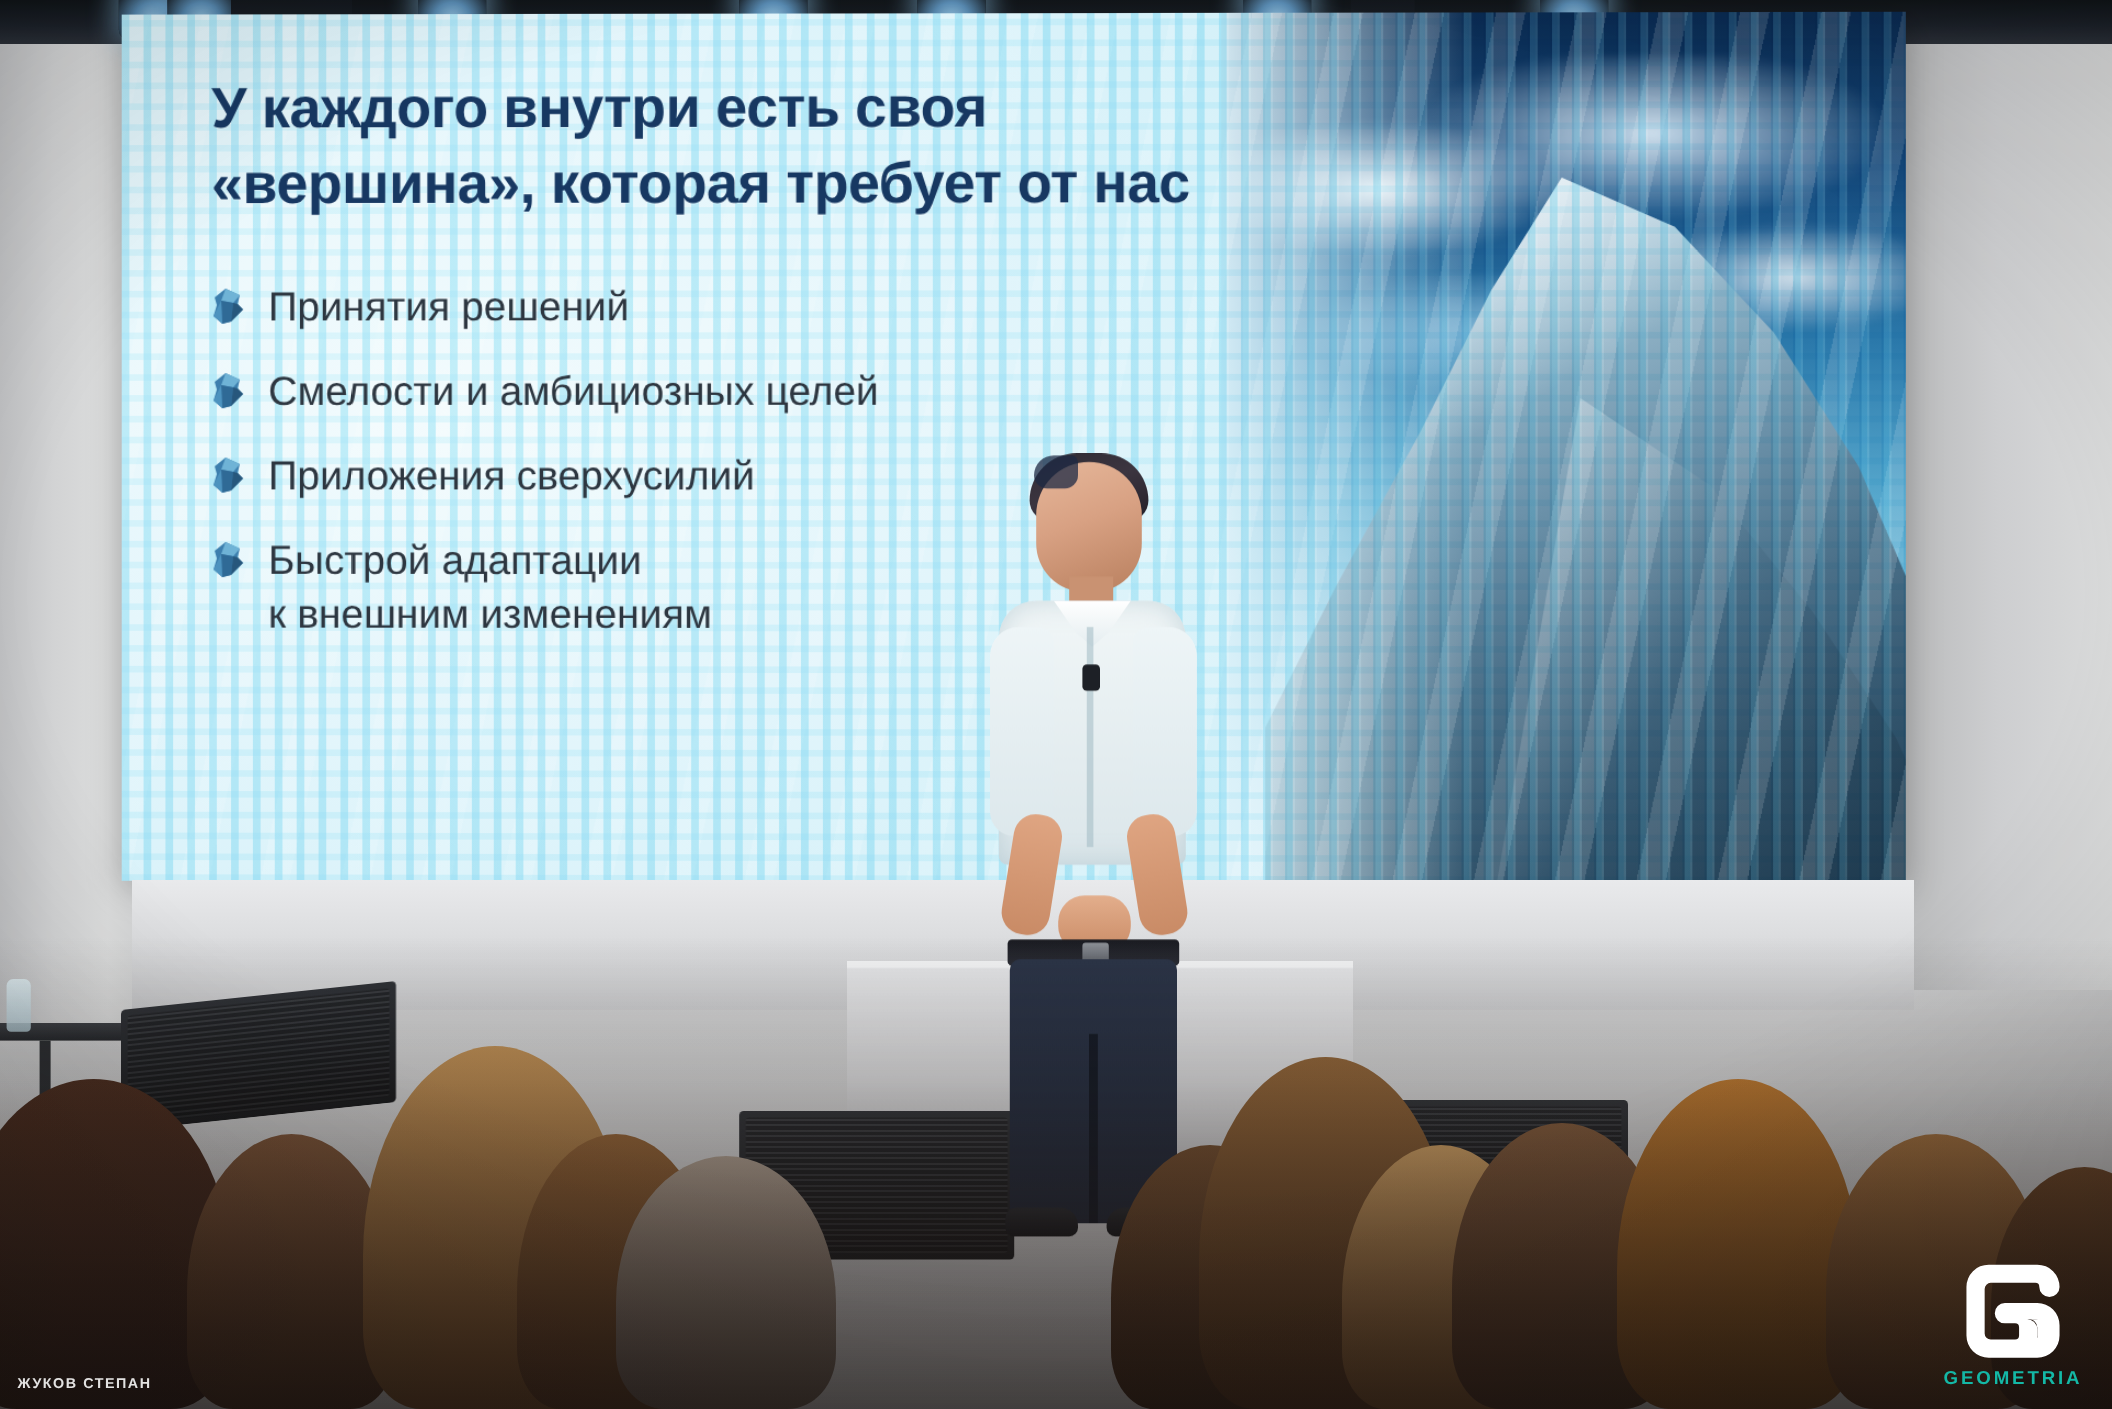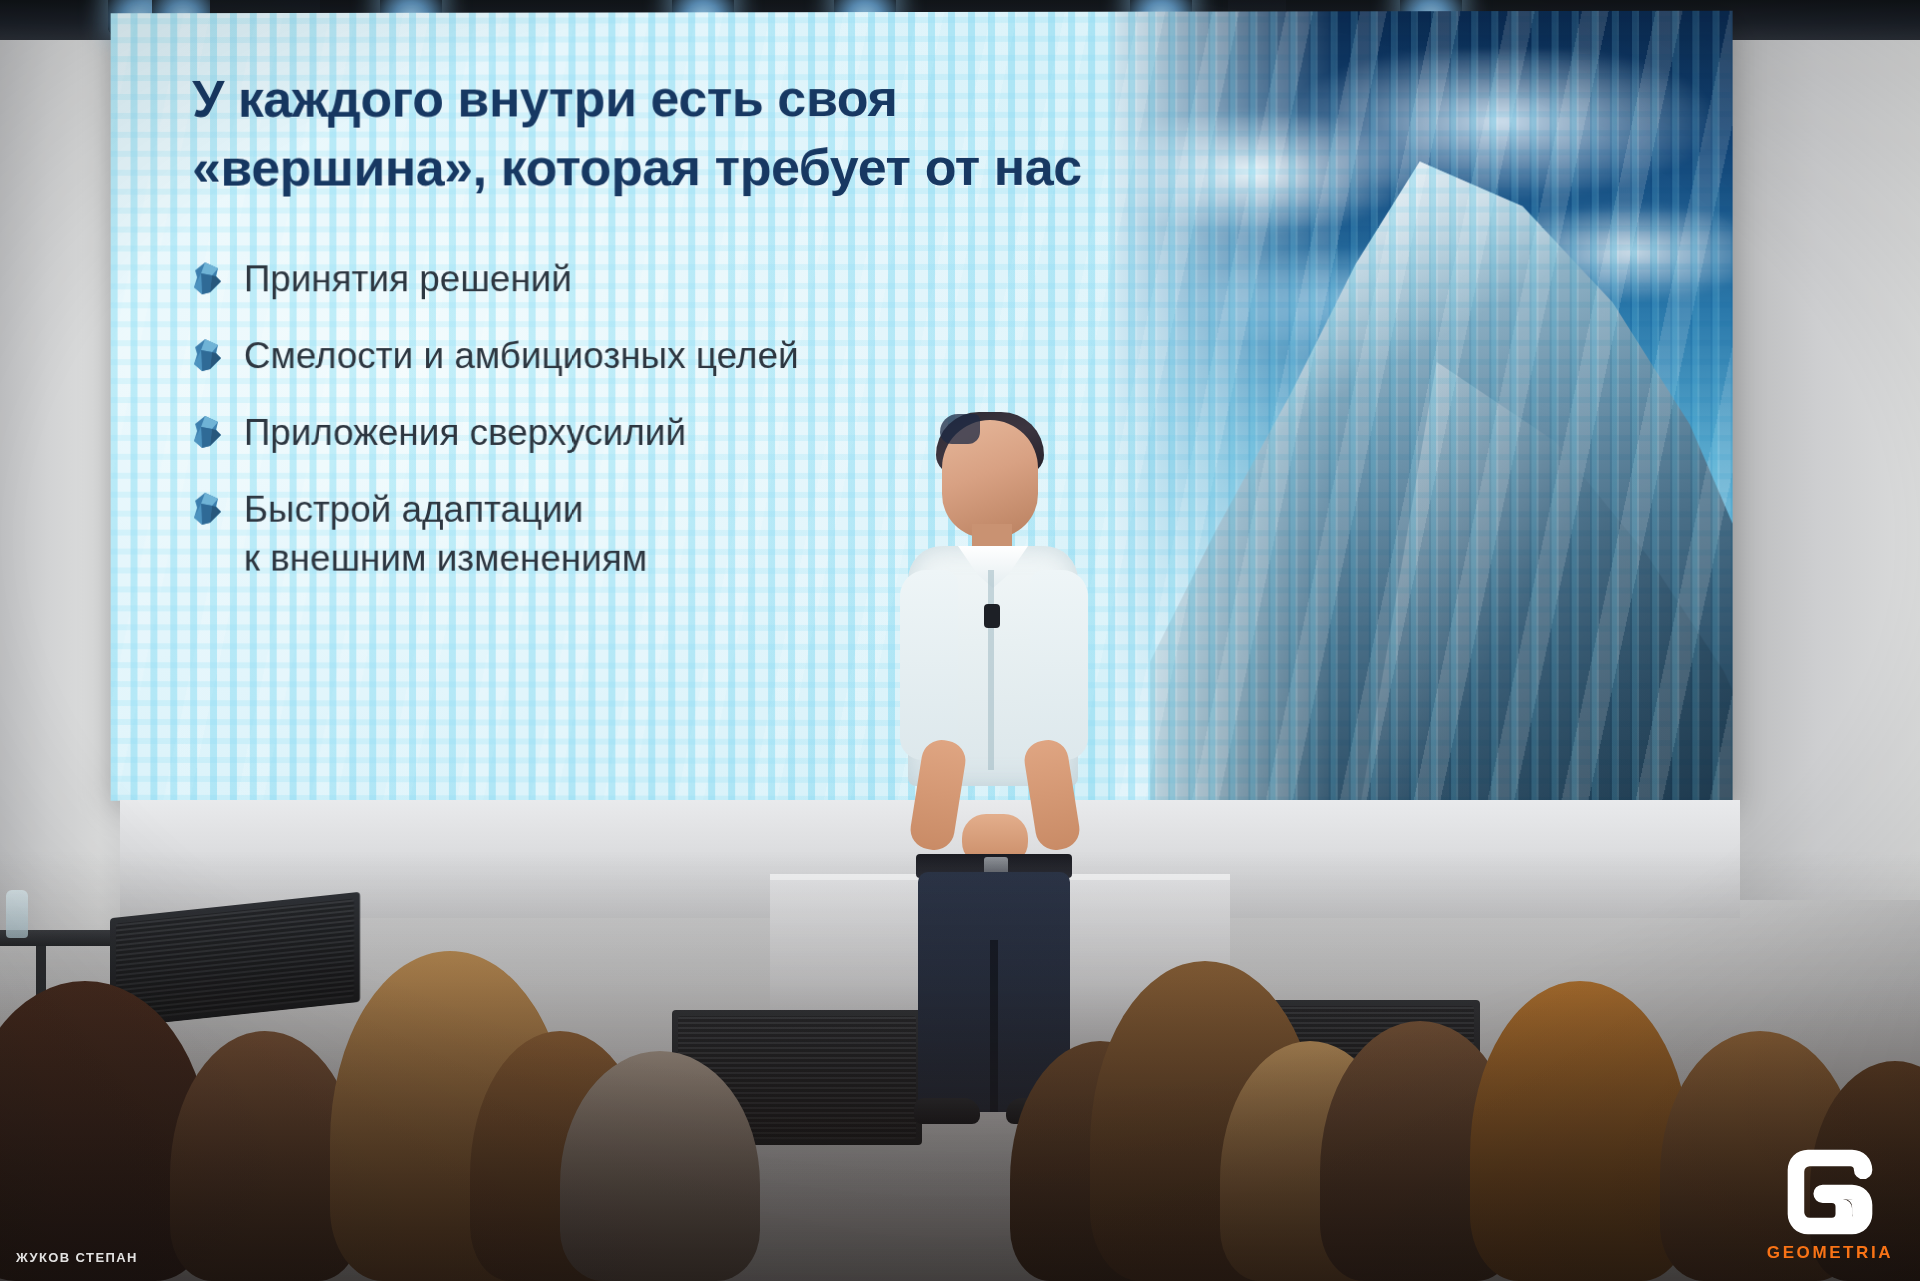--- a/index.html
+++ b/index.html
@@ -375,21 +375,21 @@
     width: 128px;
     text-align: center;
   }
   .logo-mark { width: 92px; height: 92px; margin: 0 auto; display:block; }
   .logo-word {
     margin-top: 5px;
     font-family: "Liberation Sans", sans-serif;
     font-size: 17px;
     font-weight: 700;
     letter-spacing: 2.6px;
-    color: #f97316;
+    color: #14b8a6;
   }
 
   
   .vignette{
     position:absolute; inset:0; z-index:15; pointer-events:none;
     background: radial-gradient(ellipse 88% 78% at 50% 42%, rgba(0,0,0,0) 55%, rgba(0,0,0,0.25) 100%);
   }
 </style>
 </head>
 <body>

